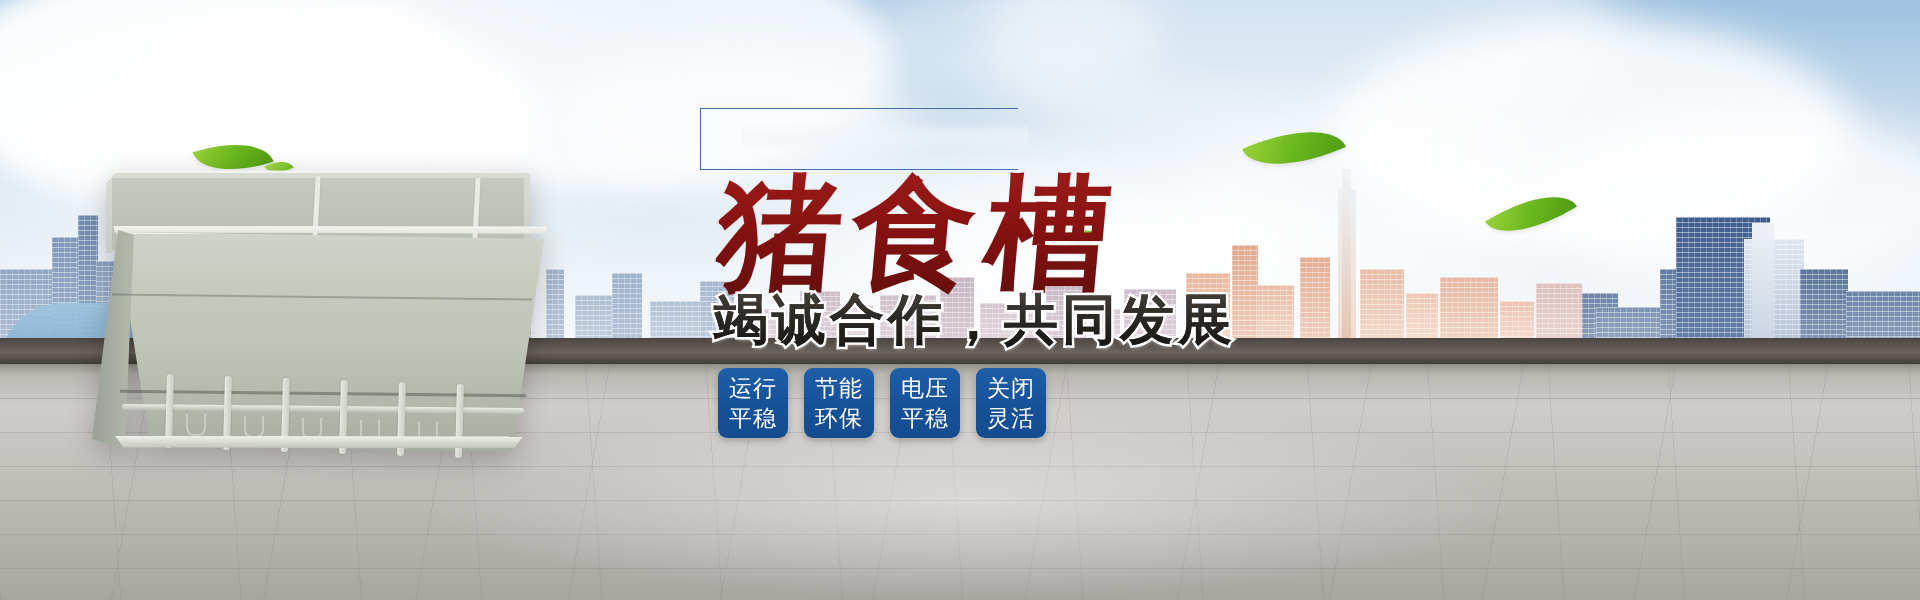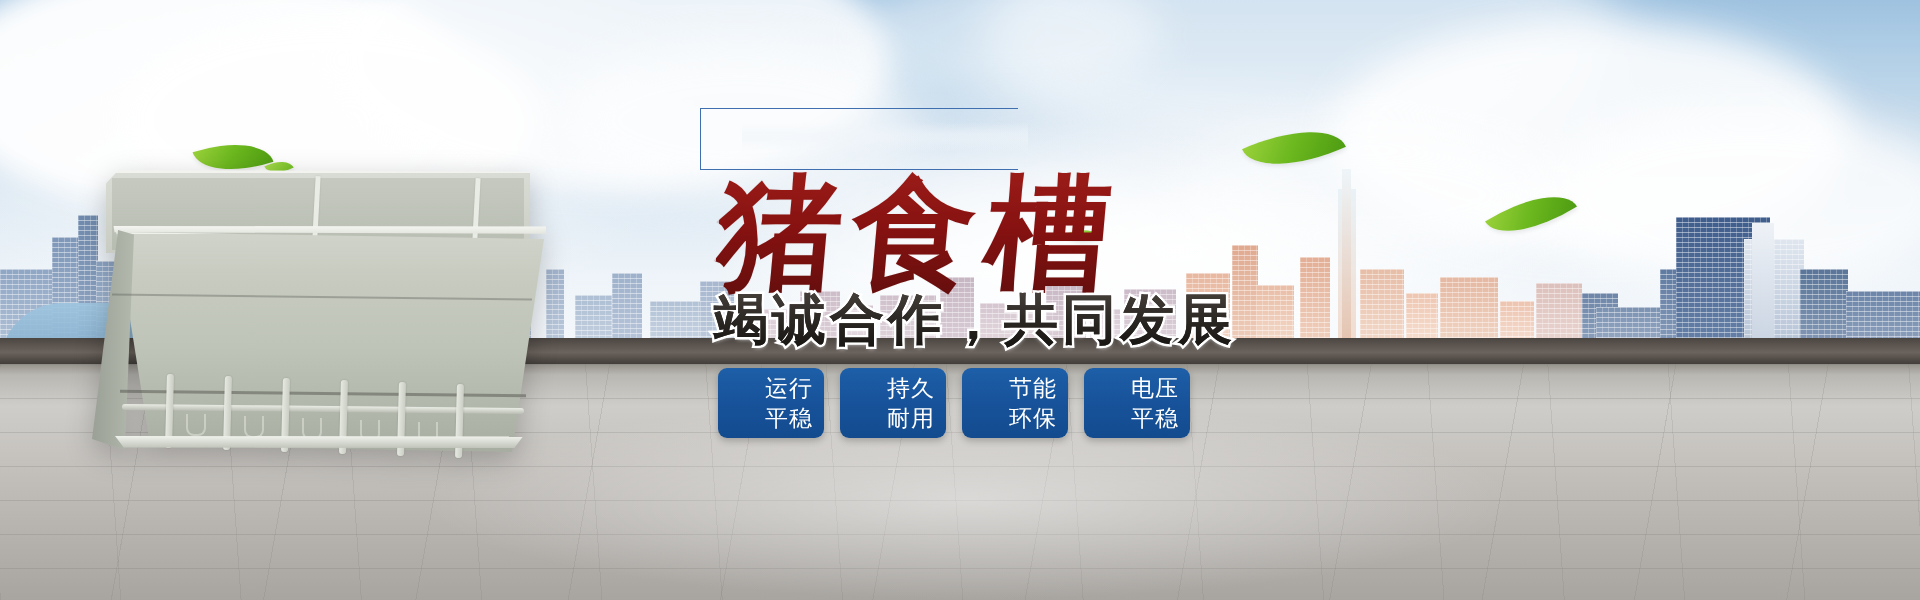--- a/index.html
+++ b/index.html
@@ -157,21 +157,21 @@
     -webkit-text-fill-color:transparent;
   }
 
   
   .badges{position:absolute;left:718px;top:368px;display:flex;gap:16px;}
   .badge{
     width:70px;height:70px;border-radius:9px;
     background:linear-gradient(180deg,#1d5fa8 0%,#17529a 50%,#134b8e 100%);
     box-shadow:0 3px 7px rgba(0,0,0,.22);
     display:flex;flex-direction:column;align-items:center;justify-content:center;
-    color:#ffffff;font-size:23px;line-height:30px;letter-spacing:1px;font-weight:400;padding-left:36px;
+    color:#ffffff;font-size:23px;line-height:30px;letter-spacing:1px;font-weight:400;
   }
 </style>
 </head>
 <body>
 
 <div class="banner">
 
   <div class="sky">
     <div class="cloud c1"></div>
     <div class="cloud c2"></div>
@@ -355,26 +355,26 @@
 
   <div class="subtitle">竭诚合作，共同发展</div>
   <div class="subtitle-fill">竭诚合作，共同发展</div>
 
   <div class="badges">
     <div class="badge">
       <span>运行</span>
       <span>平稳</span>
     </div>
     <div class="badge">
-      <span>持久</span>
-      <span>耐用</span>
-    </div>
-    <div class="badge">
       <span>节能</span>
       <span>环保</span>
     </div>
     <div class="badge">
       <span>电压</span>
       <span>平稳</span>
     </div>
+    <div class="badge">
+      <span>关闭</span>
+      <span>灵活</span>
+    </div>
   </div>
 
 </div>
 
 </body></html>

